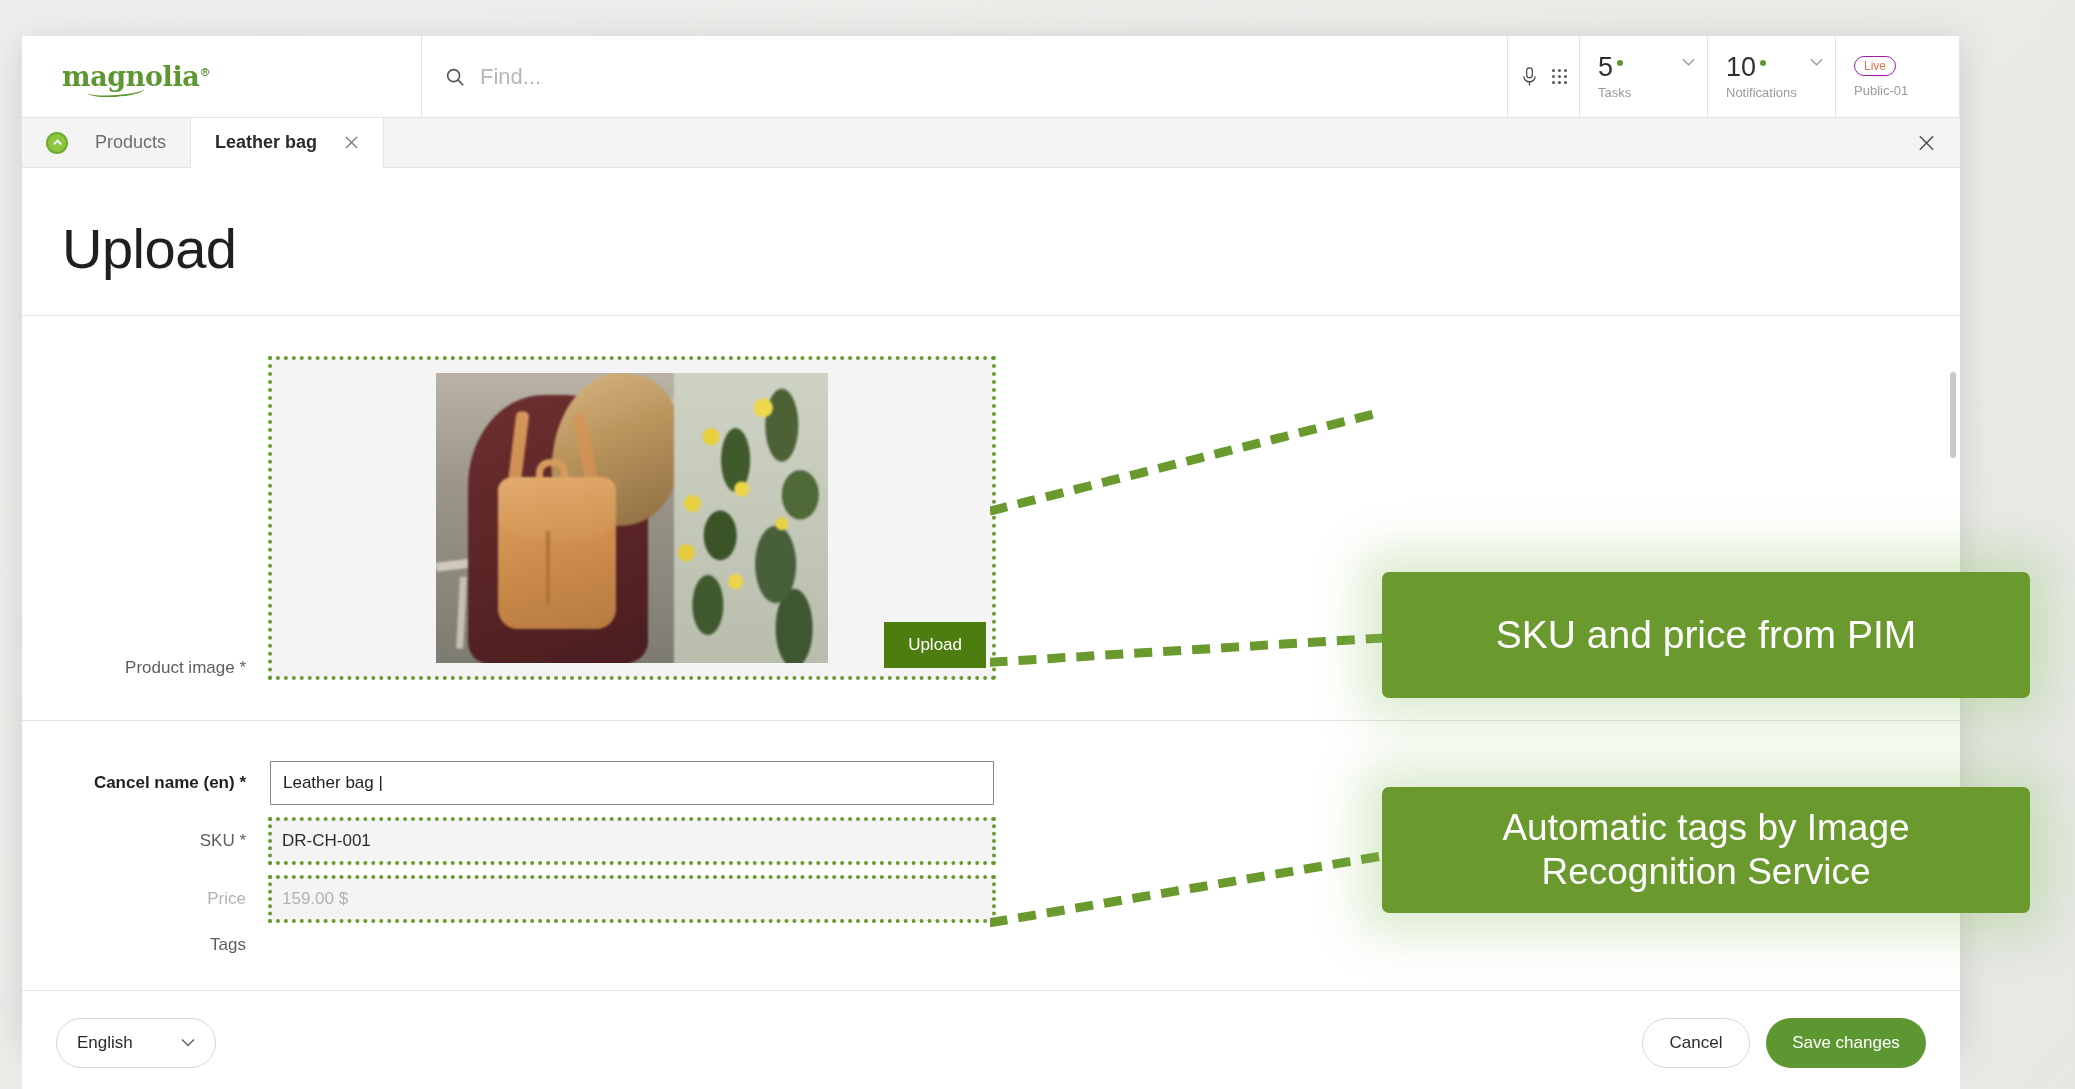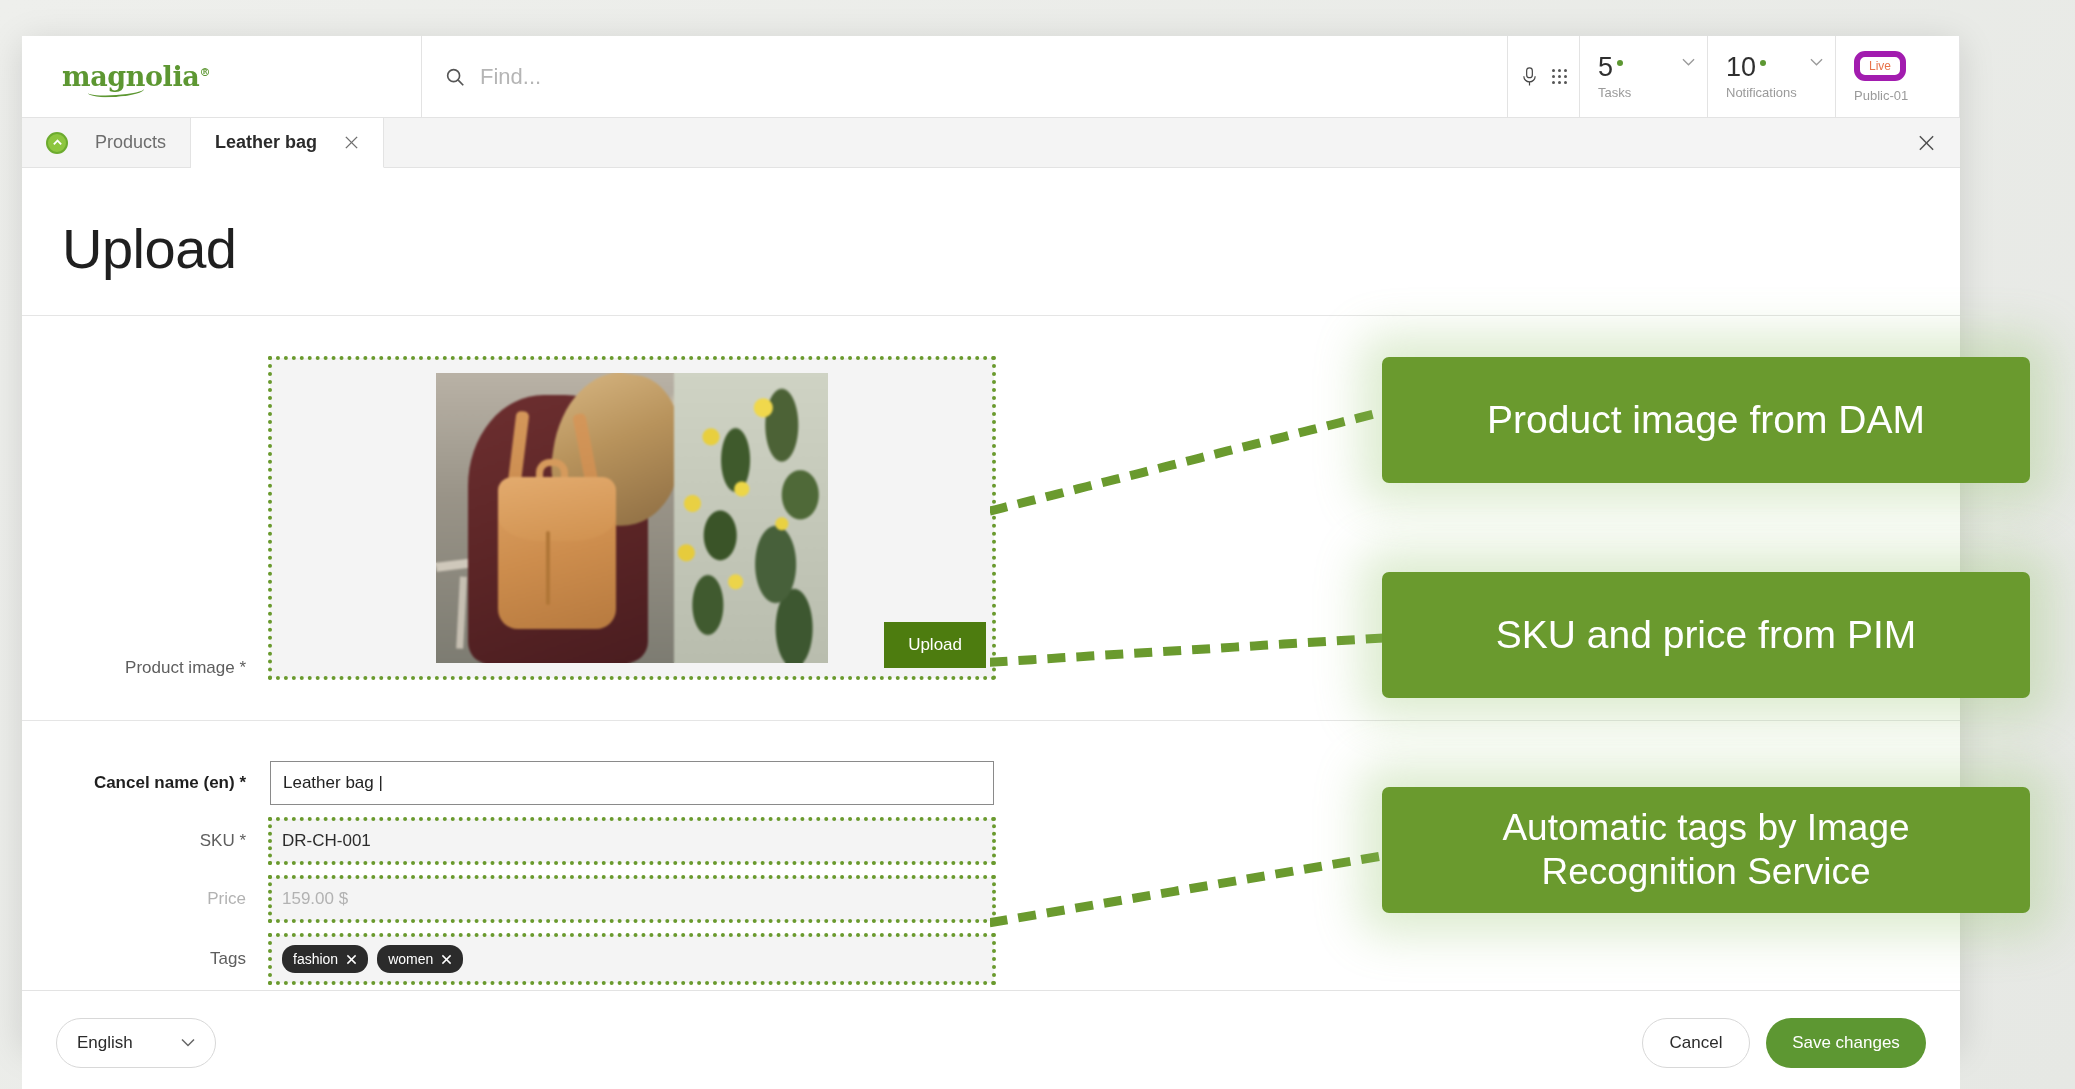--- a/index.html
+++ b/index.html
@@ -108,21 +108,21 @@
   }
 
   .env-cell {
     width: 124px;
     display: flex; flex-direction: column; justify-content: center;
     padding-left: 18px;
     border-right: 1px solid #e3e3e3;
   }
   .live-badge {
     display: inline-block;
-    border: 6px solid #a21caf;
+    border: 1px solid #a21caf;
     color: #e8734a;
     border-radius: 11px;
     font-size: 12px;
     padding: 2px 9px 2px 9px;
     width: fit-content;
   }
   .env-cell .sub { font-size: 13px; color: #9a9a9a; margin-top: 7px; }
 
   .user-cell {
     width: 130px;
@@ -566,38 +566,20 @@
 
         <div class="field-row" style="margin-top:14px;">
           <div class="form-label muted">Price</div>
           <div class="field-ctrl">
             <div class="readonly-field muted">159.00  $</div>
           </div>
         </div>
 
         <div class="field-row" style="margin-top:14px;">
           <div class="form-label">Tags</div>
-          <div class="field-ctrl">
-            <div class="tags-field">
-              <span class="tag">
-                <span>fashion</span>
-                <svg viewBox="0 0 12 12" fill="none" stroke="currentColor" stroke-width="1.6">
-                    <line x1="1.5" y1="1.5" x2="10.5" y2="10.5"></line>
-                    <line x1="10.5" y1="1.5" x2="1.5" y2="10.5"></line>
-                  </svg>
-              </span>
-              <span class="tag">
-                <span>women</span>
-                <svg viewBox="0 0 12 12" fill="none" stroke="currentColor" stroke-width="1.6">
-                    <line x1="1.5" y1="1.5" x2="10.5" y2="10.5"></line>
-                    <line x1="10.5" y1="1.5" x2="1.5" y2="10.5"></line>
-                  </svg>
-              </span>
-            </div>
-          </div>
         </div>
 
       </div>
 
       <div class="scrollbar-track">
         <div class="scrollbar-thumb"></div>
       </div>
     </div>
 
     <div class="footer">
@@ -621,23 +603,20 @@
     </svg>
 
     <svg class="connector" style="left:990px; top:630px; width:400px; height:40px;">
       <line x1="4" y1="32" x2="392" y2="8" stroke="#6a9a2e" stroke-width="9" stroke-dasharray="9 20" stroke-linecap="square"></line>
     </svg>
 
     <svg class="connector" style="left:990px; top:850px; width:400px; height:80px;">
       <line x1="4" y1="72" x2="392" y2="6" stroke="#6a9a2e" stroke-width="9" stroke-dasharray="9 20" stroke-linecap="square"></line>
     </svg>
 
-    <div class="callout" id="callout-1">
-      <span>Product image from DAM</span>
-    </div>
     <div class="callout" id="callout-2">
       <span>SKU and price from PIM</span>
     </div>
     <div class="callout" id="callout-3">
       <span>Automatic tags by Image Recognition Service</span>
     </div>
   </div>
 
 </div>
 

